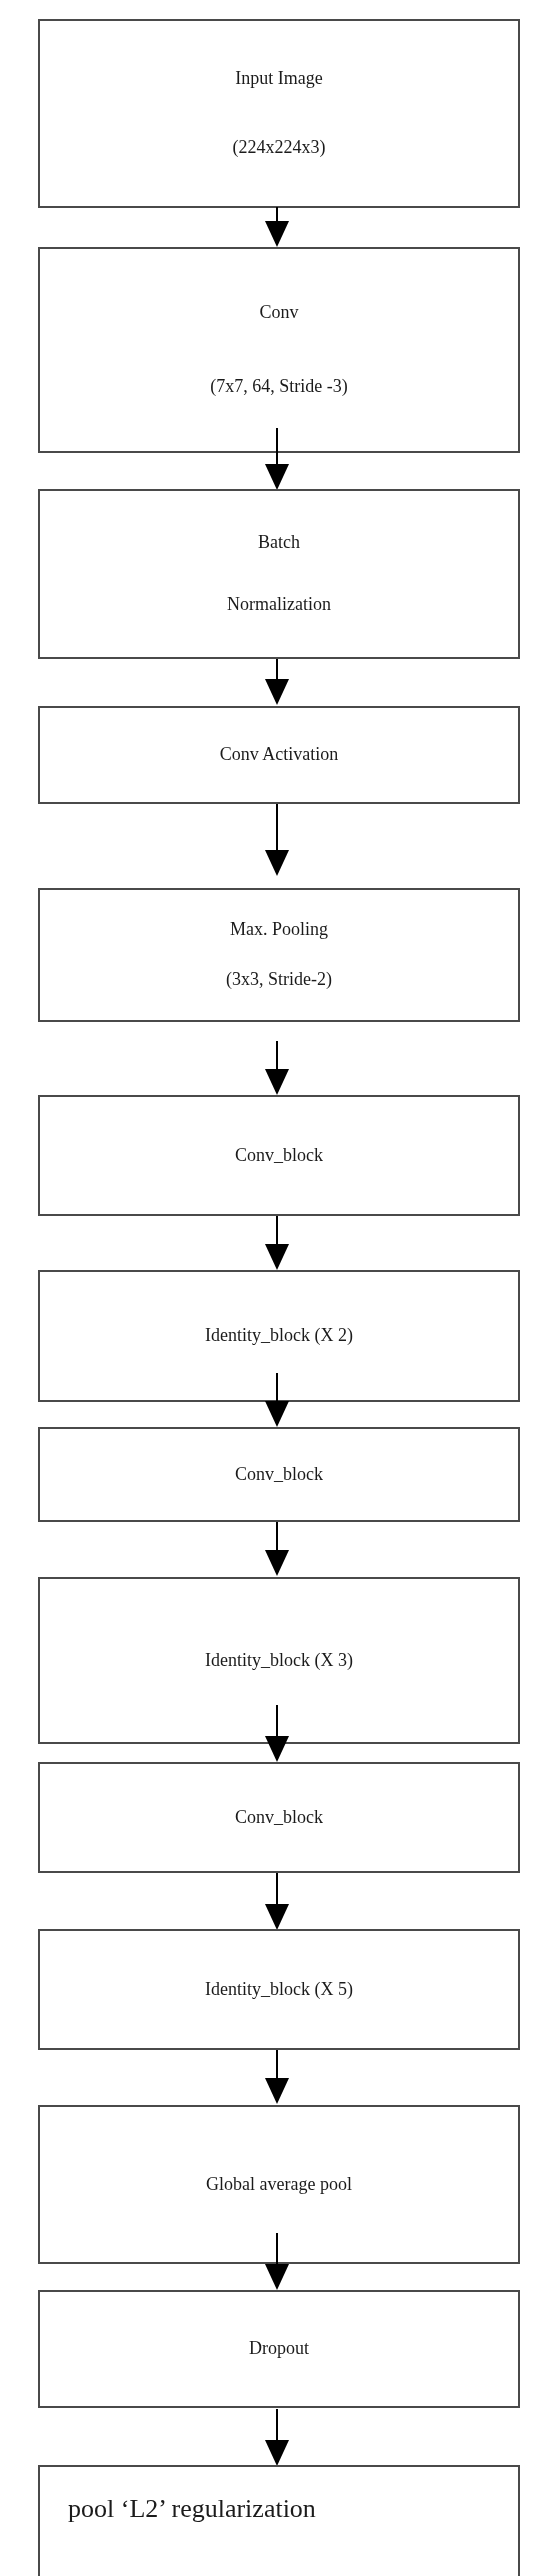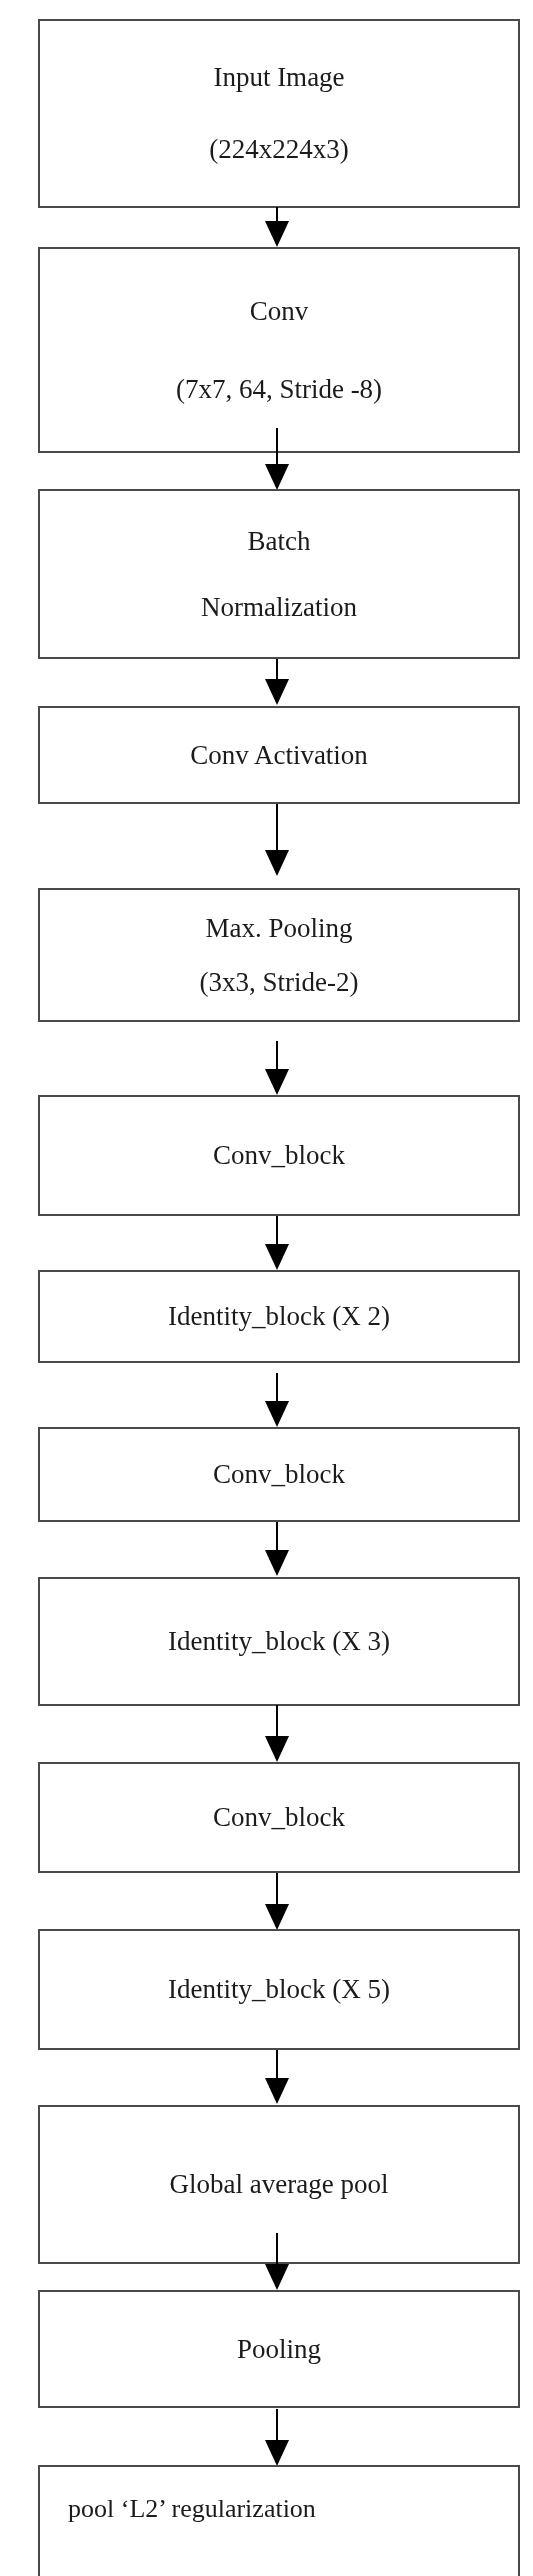--- a/index.html
+++ b/index.html
@@ -9,34 +9,34 @@
     font-family:"Liberation Serif","DejaVu Serif",serif;
     color:var(--text,#1b1b1b);
   }
   .page{position:relative;width:533px;height:2865px;overflow:hidden;}
   .node{
     position:absolute;left:38px;width:482px;
     box-sizing:border-box;
     border:2.6px solid var(--border,#4a4a4a);
     background:#fff;
     display:flex;flex-direction:column;align-items:center;justify-content:center;
-    font-size:27px;line-height:1.2;text-align:center;
+    font-size:18px;line-height:1.2;text-align:center;
   }
   .node.spread{justify-content:space-evenly;}
   .line{display:block;white-space:pre;}
   
   .n1{top:18.5px;height:189px}
   .n2{top:247px;height:206px}
   .n3{top:489px;height:170px}
   .n4{top:706px;height:98px}
   .n5{top:888px;height:134px}
   .n6{top:1095px;height:121px}
-  .n7{top:1270px;height:93px}
+  .n7{top:1270px;height:132px}
   .n8{top:1427px;height:95px}
-  .n9{top:1577px;height:129px}
+  .n9{top:1577px;height:167px}
   .n10{top:1762px;height:111px}
   .n11{top:1929px;height:121px}
   .n12{top:2105px;height:159px}
   .n13{top:2290px;height:118px}
   .n14{top:2465px;height:170px;
        align-items:flex-start;justify-content:flex-start;
        padding:21.6px 10.3px 0 28px;text-align:left;
        font-size:26px;line-height:1.55;}
   
   .arrow{
@@ -73,21 +73,21 @@
     <span class="line">Input Image</span>
     <span class="line">(224x224x3)</span>
   </div>
   <div class="arrow a1">
       <i class="stem"></i>
       <i class="head"></i>
     </div>
 
   <div class="node spread n2">
     <span class="line">Conv</span>
-    <span class="line">(7x7, 64, Stride -8)</span>
+    <span class="line">(7x7, 64, Stride -3)</span>
   </div>
   <div class="arrow a2">
       <i class="stem"></i>
       <i class="head"></i>
     </div>
 
   <div class="node spread n3">
     <span class="line">Batch</span>
     <span class="line">Normalization</span>
   </div>
@@ -163,21 +163,21 @@
 
   <div class="node n12">
     <span class="line">Global average pool</span>
   </div>
   <div class="arrow a12">
       <i class="stem"></i>
       <i class="head"></i>
     </div>
 
   <div class="node n13">
-    <span class="line">Pooling</span>
+    <span class="line">Dropout</span>
   </div>
   <div class="arrow a13">
       <i class="stem"></i>
       <i class="head"></i>
     </div>
 
   <div class="node n14">
     <span class="line">pool ‘L2’ regularization</span>
   </div>
 

